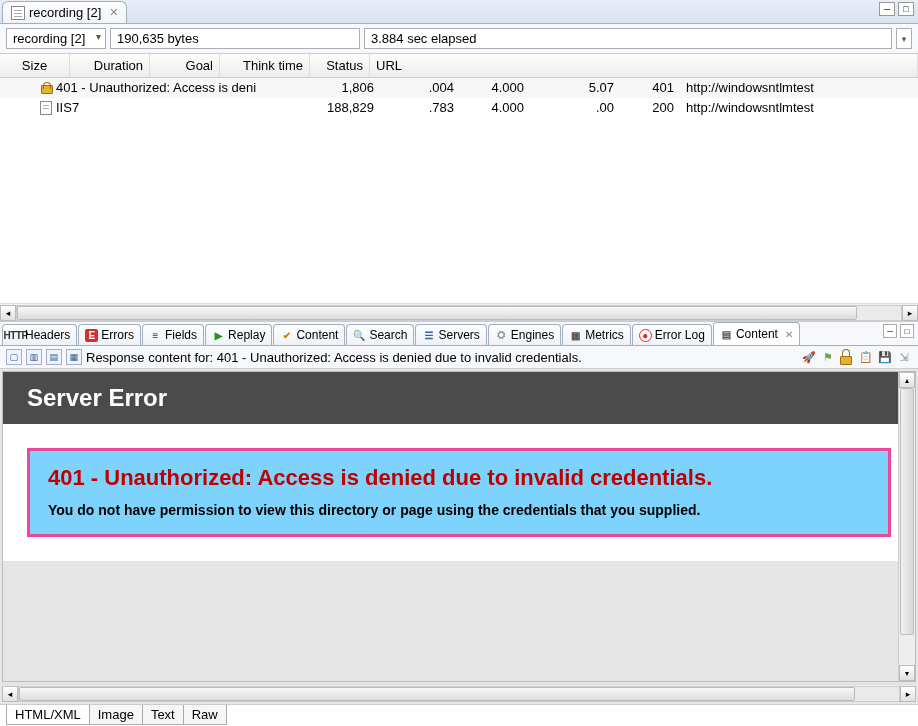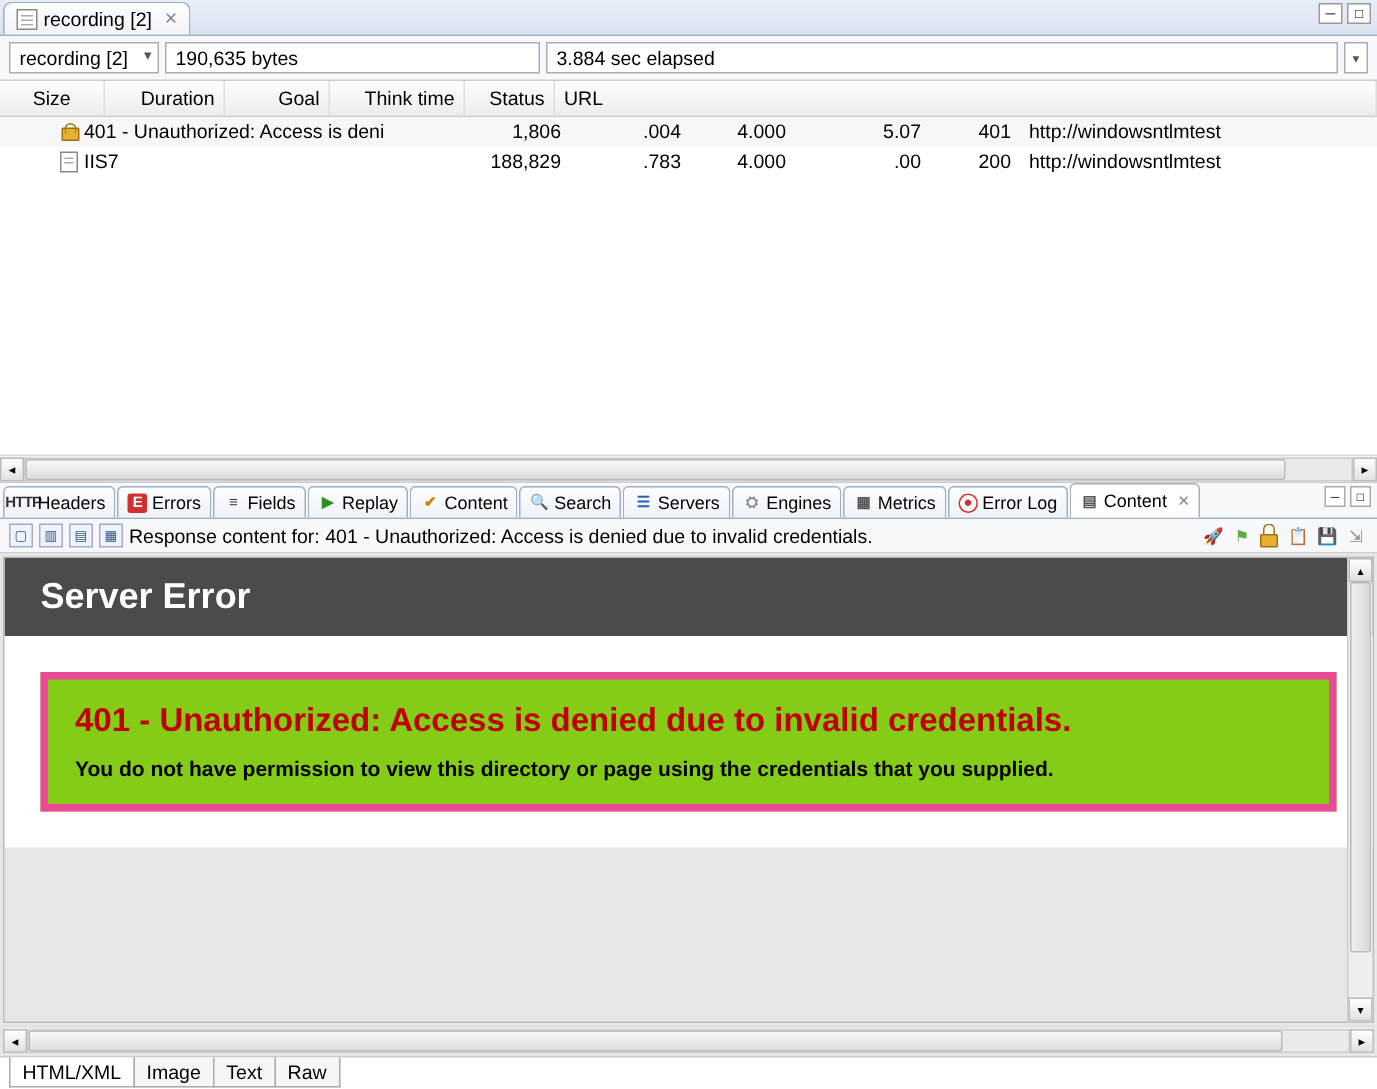--- a/index.html
+++ b/index.html
@@ -68,21 +68,21 @@
 .content-toolbar { display: flex; align-items: center; gap: 4px; padding: 3px 6px; background: #f6f8fb; border-bottom: 1px solid #ccc; font-size: 13px; }
 .ct-btn { width: 16px; height: 16px; border: 1px solid #aac; background: #eef4ff; display: inline-flex; align-items: center; justify-content: center; font-size: 9px; cursor: pointer; color: #357; }
 .ct-label { flex: 1; }
 .ct-right { display: flex; gap: 3px; }
 .ct-right span { width: 16px; height: 16px; display: inline-flex; align-items: center; justify-content: center; cursor: pointer; font-size: 11px; }
 .content-view { flex: 1; background: #e6e6e6; padding: 2px; display: flex; flex-direction: column; overflow: hidden; }
 .content-scroll { flex: 1; overflow: hidden; border: 1px solid #bbb; background: #e6e6e6; position: relative; }
 .server-error-page { background: #fff; margin: 0; }
 .se-header { background: #4b4b4b; color: #fff; padding: 12px 24px; font-size: 24px; font-weight: bold; font-family: "Trebuchet MS", Arial, sans-serif; }
 .se-body-wrap { padding: 24px 24px; }
-.se-box { border: 5px solid #ec4899; background: #84cc16; padding: 14px 18px; }
+.se-box { border: 3px solid #ec4899; background: #7dd3fc; padding: 14px 18px; }
 .se-title { color: #c00000; font-size: 22px; font-weight: bold; font-family: "Trebuchet MS", Arial, sans-serif; margin-bottom: 10px; line-height: 1.2; }
 .se-msg { font-size: 14px; font-weight: bold; font-family: Verdana, Arial, sans-serif; line-height: 1.3; }
 .content-hscroll { height: 18px; background: #f0f0f0; display: flex; align-items: center; margin-top: 2px; }
 .bottom-tabs { display: flex; background: #fff; border-top: 1px solid #ccc; height: 22px; align-items: flex-start; padding-left: 6px; }
 .btab { border: 1px solid #aaa; border-top: none; padding: 2px 8px; background: #f6f6f6; cursor: pointer; font-size: 13px; margin-right: -1px; }
 .btab.active { background: #fff; }
 .content-vscroll { position: absolute; right: 0; top: 0; bottom: 0; width: 17px; background: #eee; border-left: 1px solid #ccc; }
 .content-vscroll .vthumb { position: absolute; top: 16px; left: 1px; right: 1px; height: 80%; background: linear-gradient(90deg,#f0f0f0,#d8d8d8); border: 1px solid #bbb; border-radius: 2px; }
 .content-vscroll .varrow { position: absolute; left: 0; right: 0; height: 16px; background: linear-gradient(#fff,#e0e0e0); border: 1px solid #bbb; display: flex; align-items: center; justify-content: center; font-size: 8px; }
 .content-vscroll .varrow.up { top: 0; }

